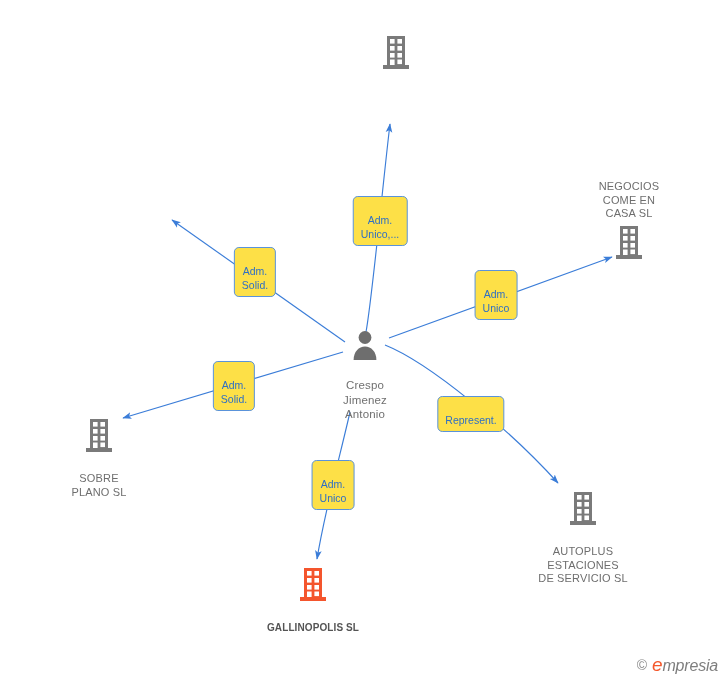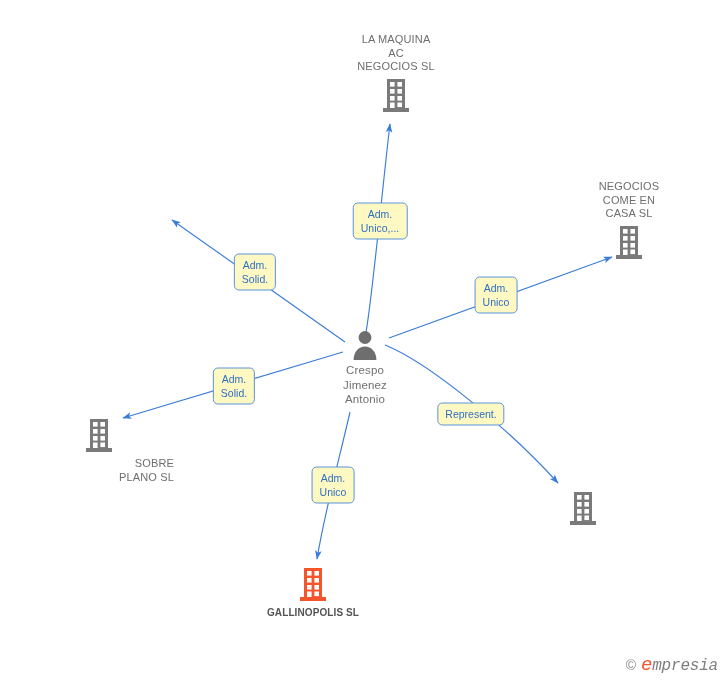--- a/index.html
+++ b/index.html
@@ -51,54 +51,54 @@
   .node-person .node-label {
     color: #707070;
     font-size: 11.5px;
     line-height: 14.5px;
   }
   .node-icon {
     display: block;
     margin: 0 auto;
   }
   .gap-below { margin-bottom: 2px; }
-  .gap-above { margin-top: 3px; }
+  .gap-above { margin-top: 18px; }
 
   
   .edge-label {
     position: absolute;
-    background: #fef9c3;
+    background: #fde047;
     border: 1px solid #5a93da;
     border-radius: 5px;
     color: #2f6fc4;
     font-size: 10.5px;
     line-height: 14px;
     text-align: center;
-    padding: 3px 7px 4px 7px;
+    padding: 16px 7px 4px 7px;
     white-space: pre-line;
     box-sizing: border-box;
     transform: translate(-50%, -50%);
   }
 
   
   #watermark {
     position: absolute;
     right: 10px;
     bottom: 9px;
     display: flex;
     align-items: center;
     gap: 5px;
     user-select: none;
   }
   #watermark .copy {
     font-size: 14px;
     color: #8a8a8a;
   }
   #watermark .brand {
-    font-family: Liberation Mono, monospace;
+    font-family: Liberation Sans, sans-serif;
     font-style: italic;
     font-size: 16px;
     color: #7e7e7e;
     letter-spacing: -0.2px;
   }
   #watermark .brand .lead {
     color: #f4572b;
     font-size: 19px;
   }
 </style>
@@ -117,23 +117,20 @@
       <path d="M366,332 C 372,300 383,182 390,124"></path>
       <path d="M345,342 L172,220"></path>
       <path d="M389,338 L612,257"></path>
       <path d="M343,352 L123,418"></path>
       <path d="M385,345 C 430,363 510,430 558,483"></path>
       <path d="M350,412 C 341,452 325,510 317,559"></path>
     </g>
   </svg>
 
   <div class="node node-company" style="left:396px; top:33px;">
-    <div class="node-label gap-below">LA MAQUINA
-AC
-NEGOCIOS SL</div>
     <svg class="node-icon" width="26" height="38" viewBox="0 0 26 38">
       <g fill="#7a7a7a">
         <rect x="4" y="3" width="18" height="29"></rect>
         <rect x="0" y="32" width="26" height="4"></rect>
       </g>
       <g fill="#ffffff">
         <rect x="7" y="6" width="4.6" height="4.6"></rect>
         <rect x="14.4" y="6" width="4.6" height="4.6"></rect>
         <rect x="7" y="13" width="4.6" height="4.6"></rect>
         <rect x="14.4" y="13" width="4.6" height="4.6"></rect>
@@ -161,21 +158,21 @@
         <rect x="7" y="13" width="4.6" height="4.6"></rect>
         <rect x="14.4" y="13" width="4.6" height="4.6"></rect>
         <rect x="7" y="20" width="4.6" height="4.6"></rect>
         <rect x="14.4" y="20" width="4.6" height="4.6"></rect>
         <rect x="7" y="26.5" width="4.6" height="5.5"></rect>
         <rect x="14.4" y="26.5" width="4.6" height="4.6"></rect>
       </g>
     </svg>
   </div>
 
-  <div class="node node-company" style="left:99px; top:416px;text-align:right;">
+  <div class="node node-company" style="left:99px; top:416px;">
     <svg class="node-icon" width="26" height="38" viewBox="0 0 26 38">
       <g fill="#7a7a7a">
         <rect x="4" y="3" width="18" height="29"></rect>
         <rect x="0" y="32" width="26" height="4"></rect>
       </g>
       <g fill="#ffffff">
         <rect x="7" y="6" width="4.6" height="4.6"></rect>
         <rect x="14.4" y="6" width="4.6" height="4.6"></rect>
         <rect x="7" y="13" width="4.6" height="4.6"></rect>
         <rect x="14.4" y="13" width="4.6" height="4.6"></rect>
@@ -199,20 +196,23 @@
         <rect x="7" y="6" width="4.6" height="4.6"></rect>
         <rect x="14.4" y="6" width="4.6" height="4.6"></rect>
         <rect x="7" y="13" width="4.6" height="4.6"></rect>
         <rect x="14.4" y="13" width="4.6" height="4.6"></rect>
         <rect x="7" y="20" width="4.6" height="4.6"></rect>
         <rect x="14.4" y="20" width="4.6" height="4.6"></rect>
         <rect x="7" y="26.5" width="4.6" height="5.5"></rect>
         <rect x="14.4" y="26.5" width="4.6" height="4.6"></rect>
       </g>
     </svg>
+    <div class="node-label gap-above">AUTOPLUS
+ESTACIONES
+DE SERVICIO SL</div>
   </div>
 
   <div class="node node-company node-focus" style="left:313px; top:565px;">
     <svg class="node-icon" width="26" height="38" viewBox="0 0 26 38">
       <g fill="#f4552d">
         <rect x="4" y="3" width="18" height="29"></rect>
         <rect x="0" y="32" width="26" height="4"></rect>
       </g>
       <g fill="#ffffff">
         <rect x="7" y="6" width="4.6" height="4.6"></rect>

